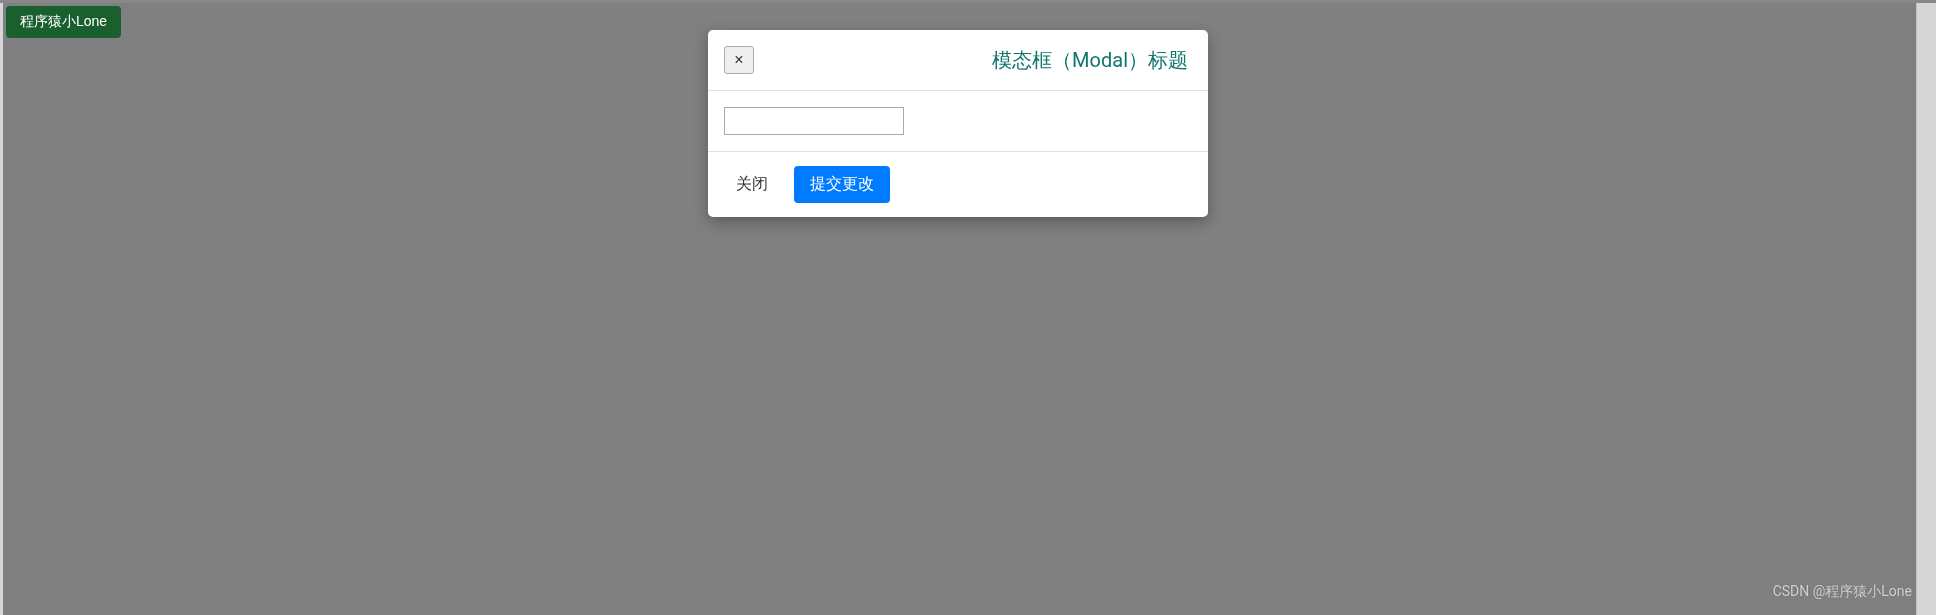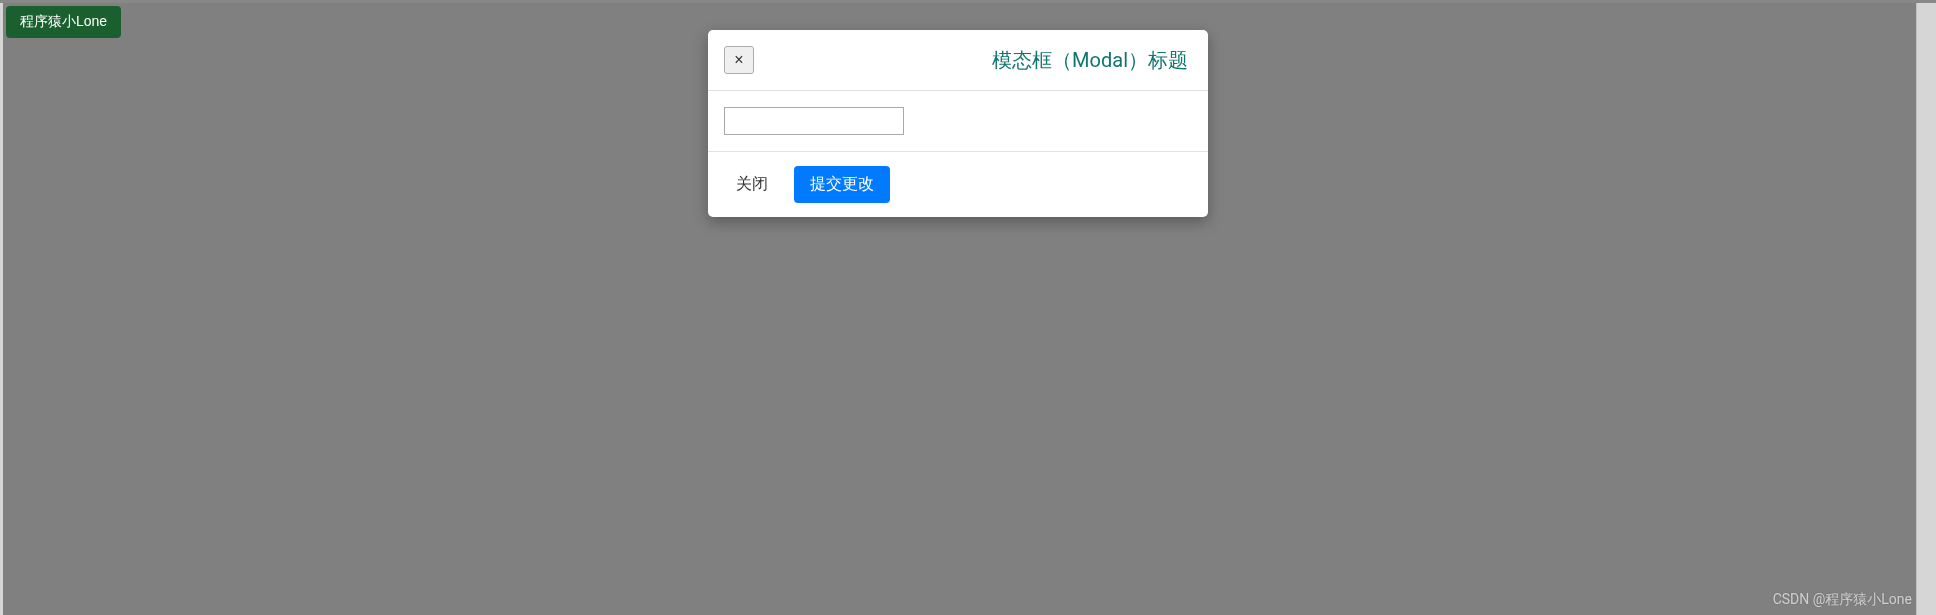--- a/index.html
+++ b/index.html
@@ -131,21 +131,21 @@
       background: #007bff;
       color: #fff;
       border: none;
       font-size: 16px;
       padding: 8px 16px;
       border-radius: 4px;
       cursor: pointer;
     }
     .watermark {
       position: absolute;
-      bottom: 6px;
+      bottom: 14px;
       right: 24px;
       color: rgba(230,230,230,0.8);
       font-size: 14px;
       z-index: 20;
       text-shadow: 0 0 2px rgba(0,0,0,0.2);
     }
   </style>
 </head>
 <body>
 

